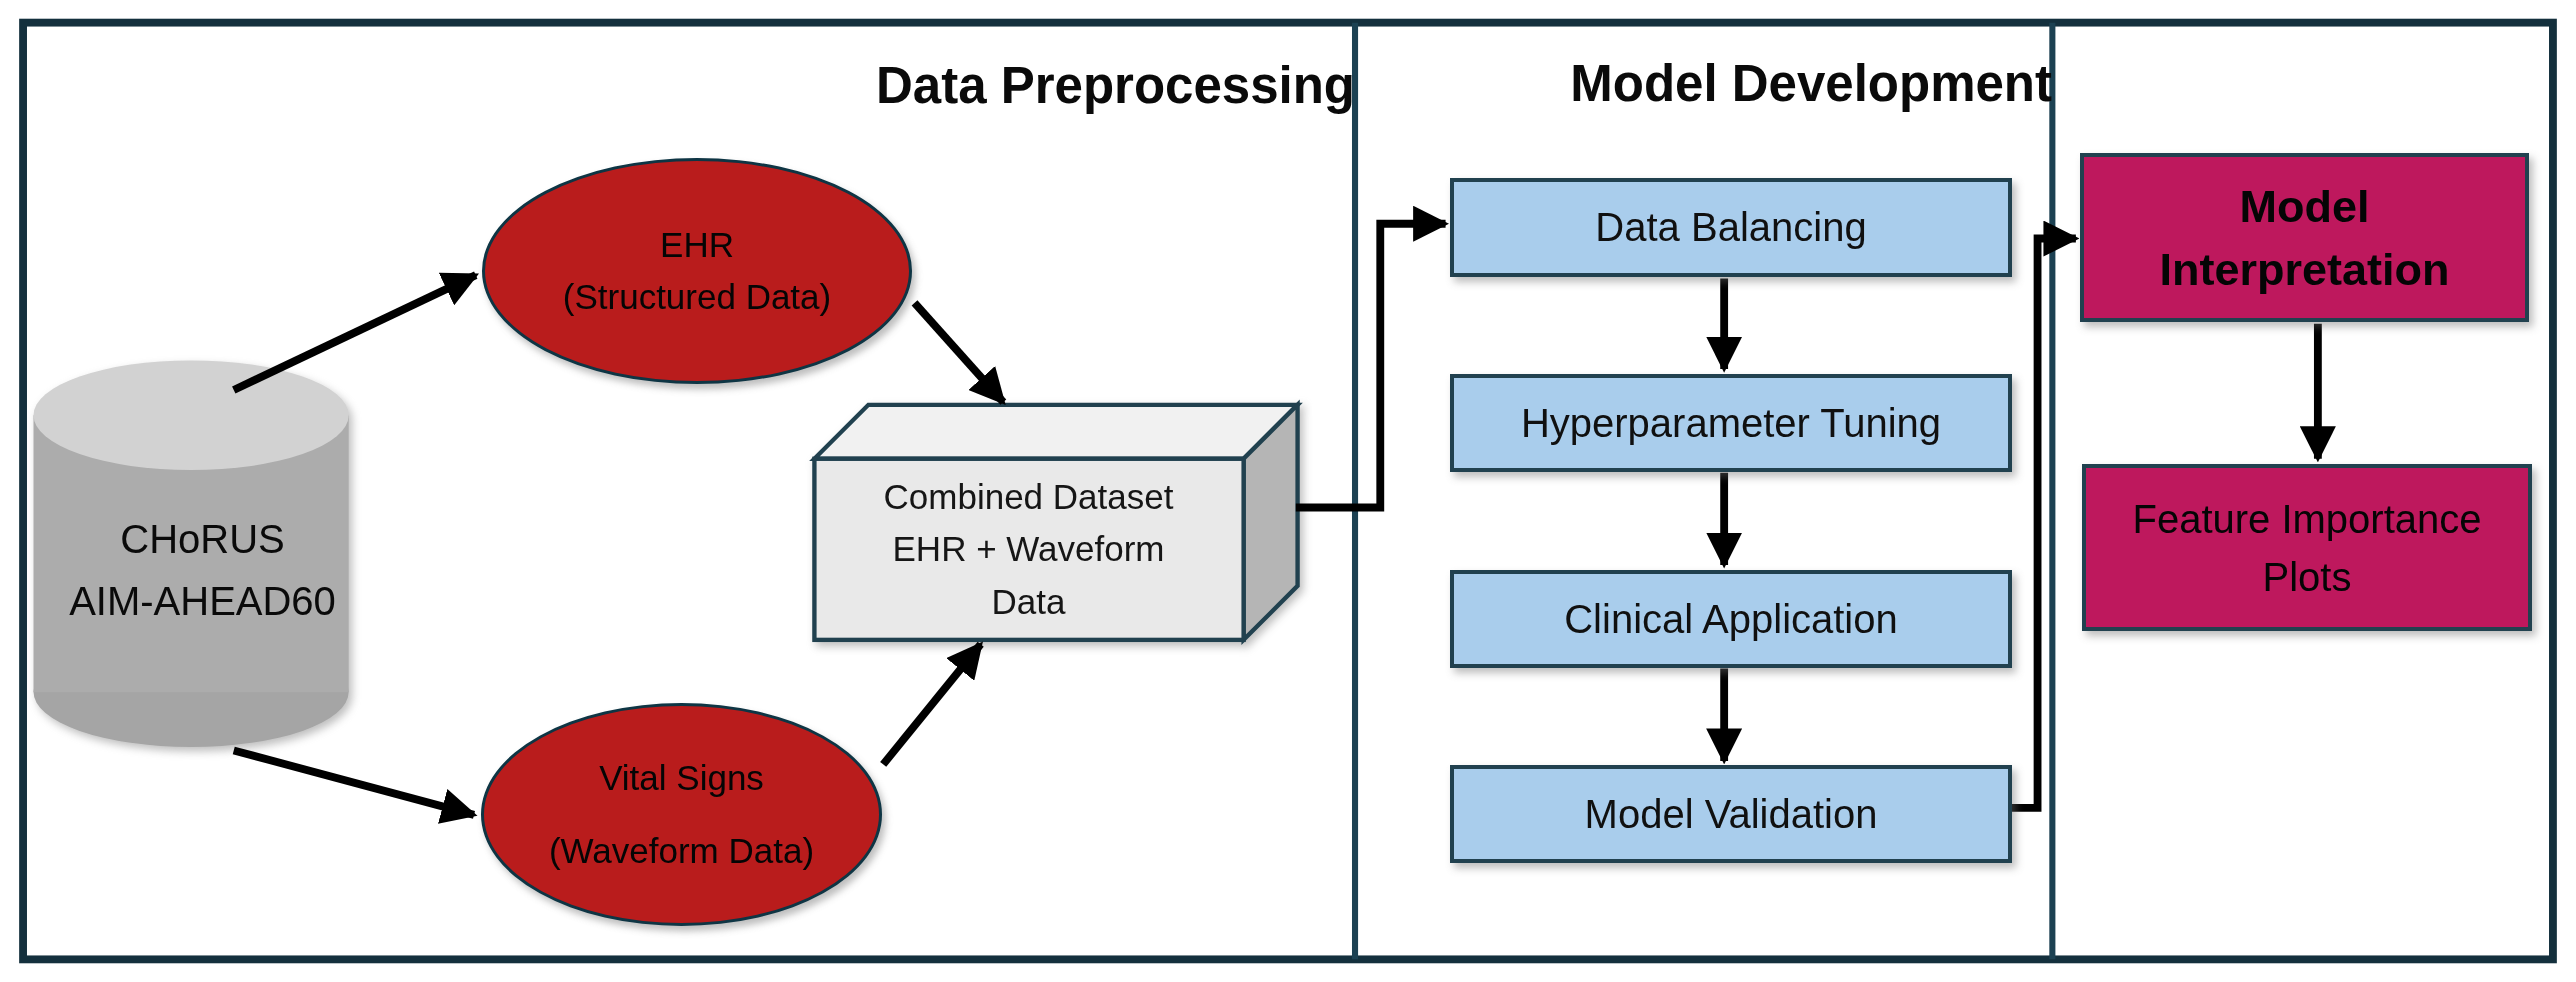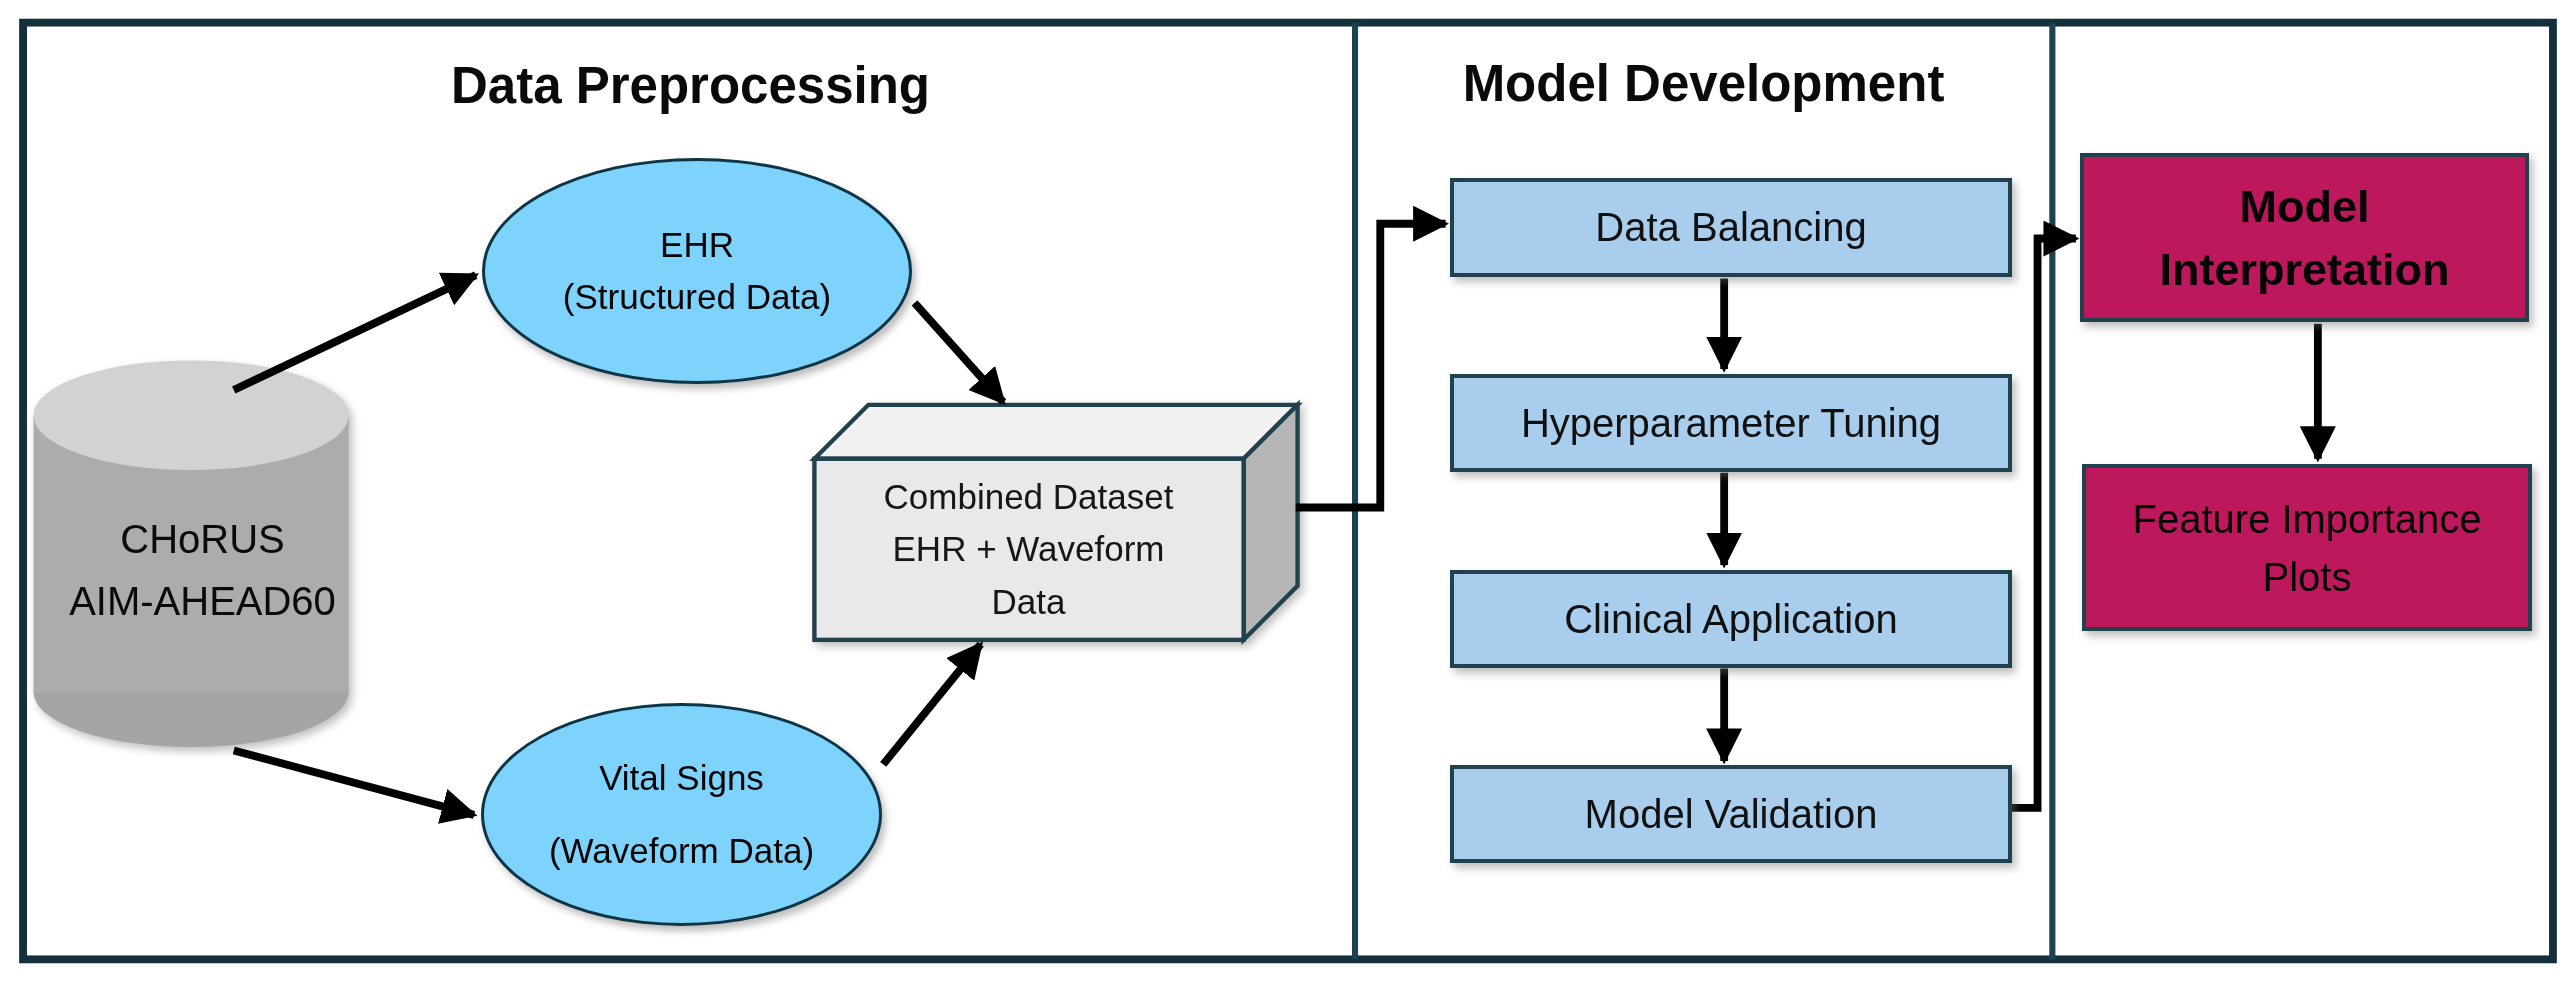--- a/index.html
+++ b/index.html
@@ -7,30 +7,30 @@
     position:relative;
     width:2576px;height:982px;
     background:#ffffff;
     font-family:"Liberation Sans", sans-serif;
     color:#0b0b0b;
     overflow:hidden;
   }
   .canvas svg{position:absolute;left:0;top:0;z-index:0;}
   .abs{position:absolute;z-index:2;}
   .panel-title{
-    font-size:51px;font-weight:bold;text-align:center;
+    font-size:51px;font-weight:bold;text-align:right;
     letter-spacing:0px;color:#0a0a0a;z-index:2;position:absolute;
   }
   .node{
     position:absolute;z-index:2;
     display:flex;flex-direction:column;align-items:center;justify-content:center;
     text-align:center;box-sizing:border-box;
   }
   .ellipse{
-    background:#7dd3fc;border:3.5px solid #0e3544;border-radius:50%;
+    background:#b91c1c;border:3.5px solid #0e3544;border-radius:50%;
     font-size:35px;line-height:1.5;color:#050505;
     box-shadow:3.5px 5.2px 7.8px rgba(110,110,110,.45);
   }
   .step{
     background:#a9cdec;border:4.4px solid #21414f;
     font-size:40px;color:#101010;
     box-shadow:3.5px 5.2px 7.8px rgba(110,110,110,.45);
   }
   .result{
     background:#be185d;border:4.4px solid #21414f;

